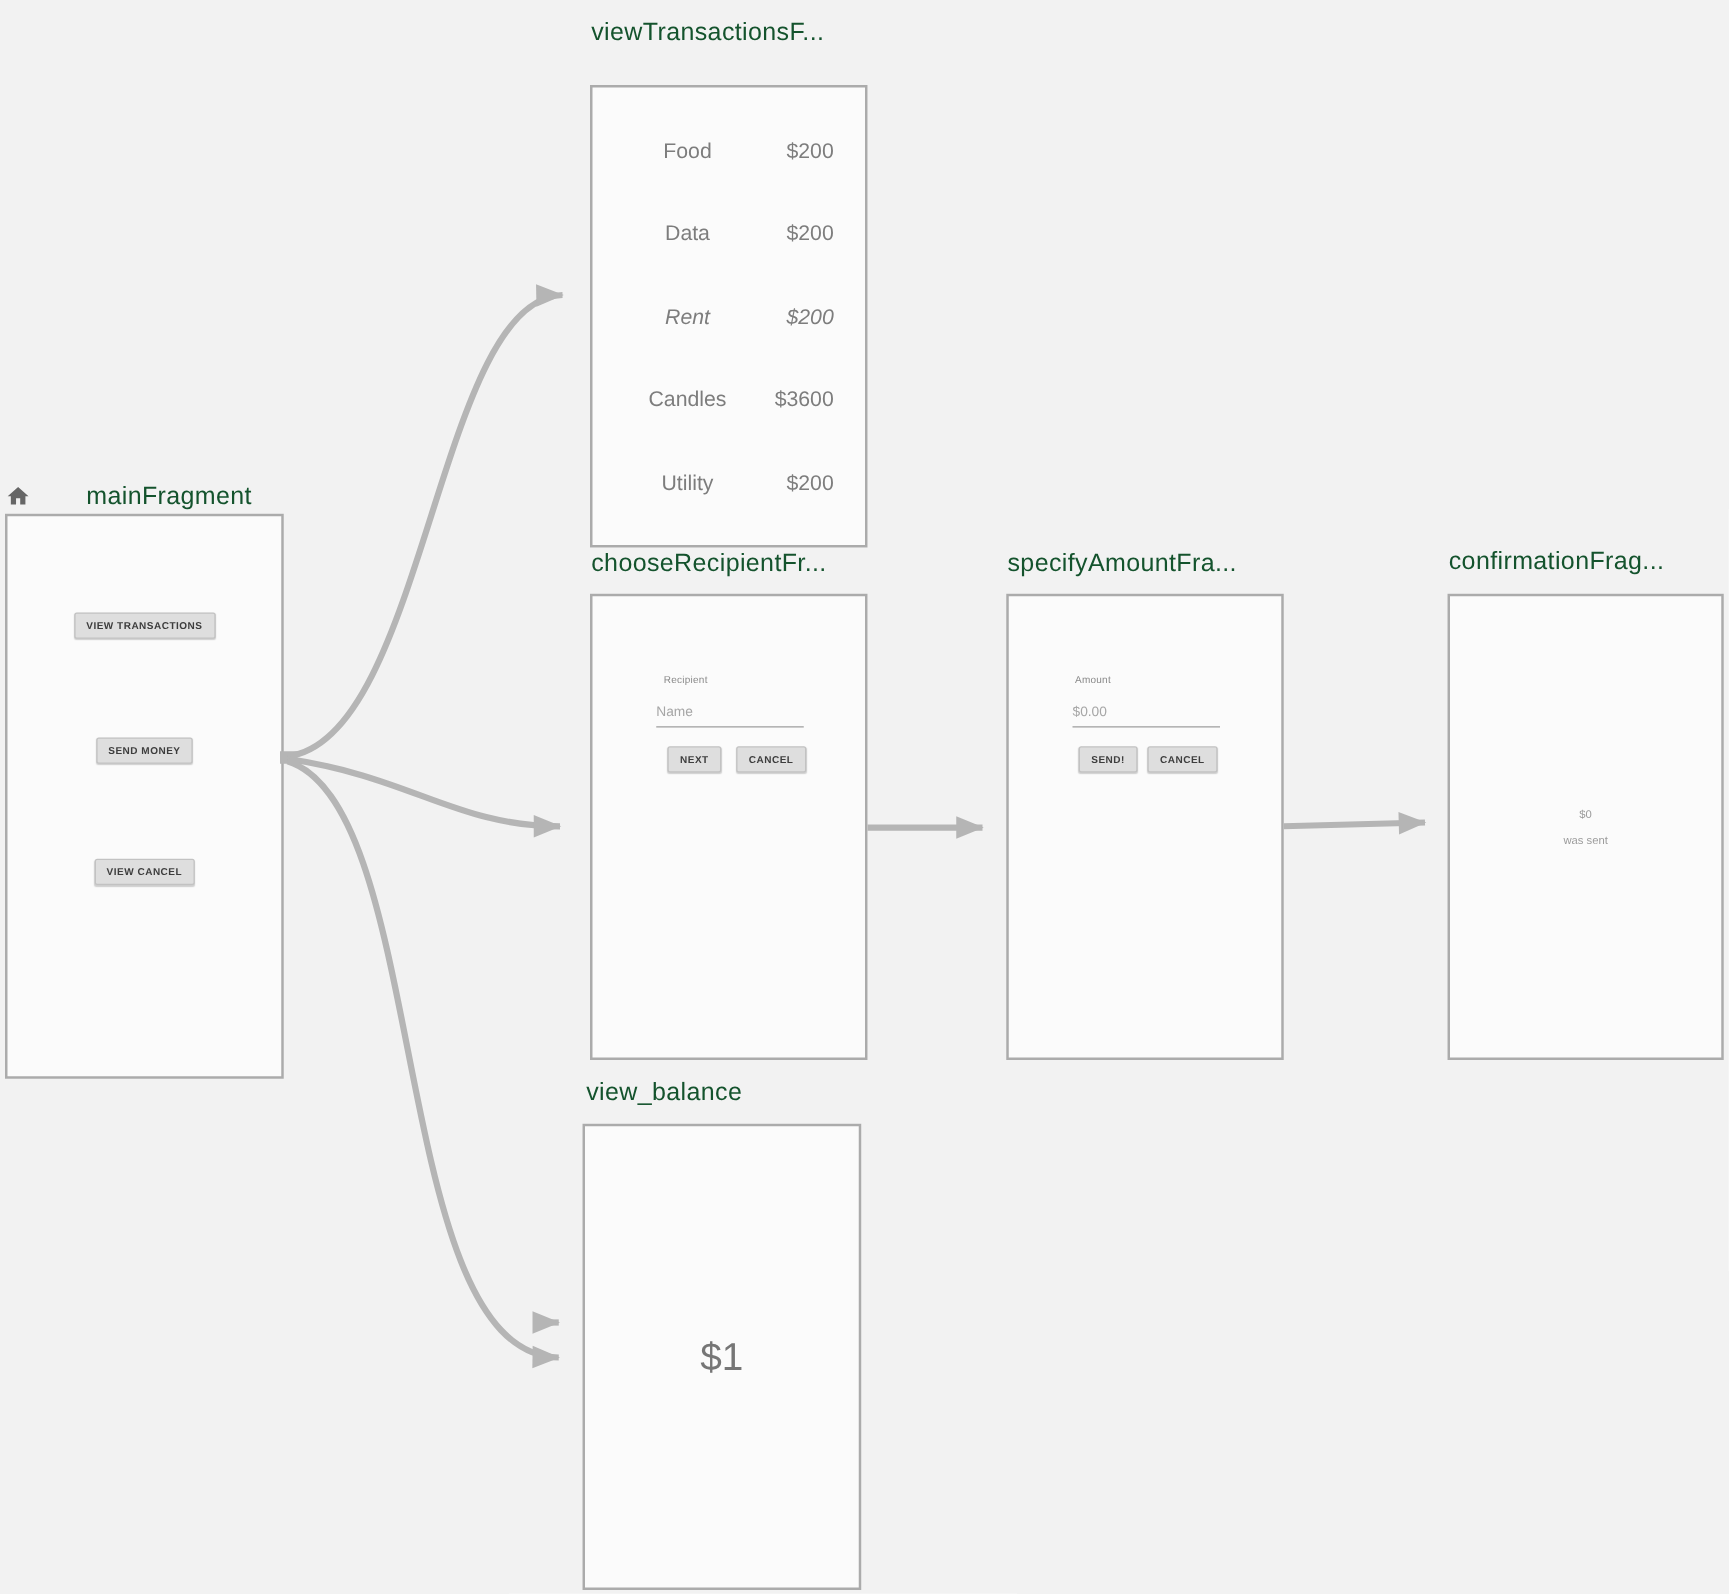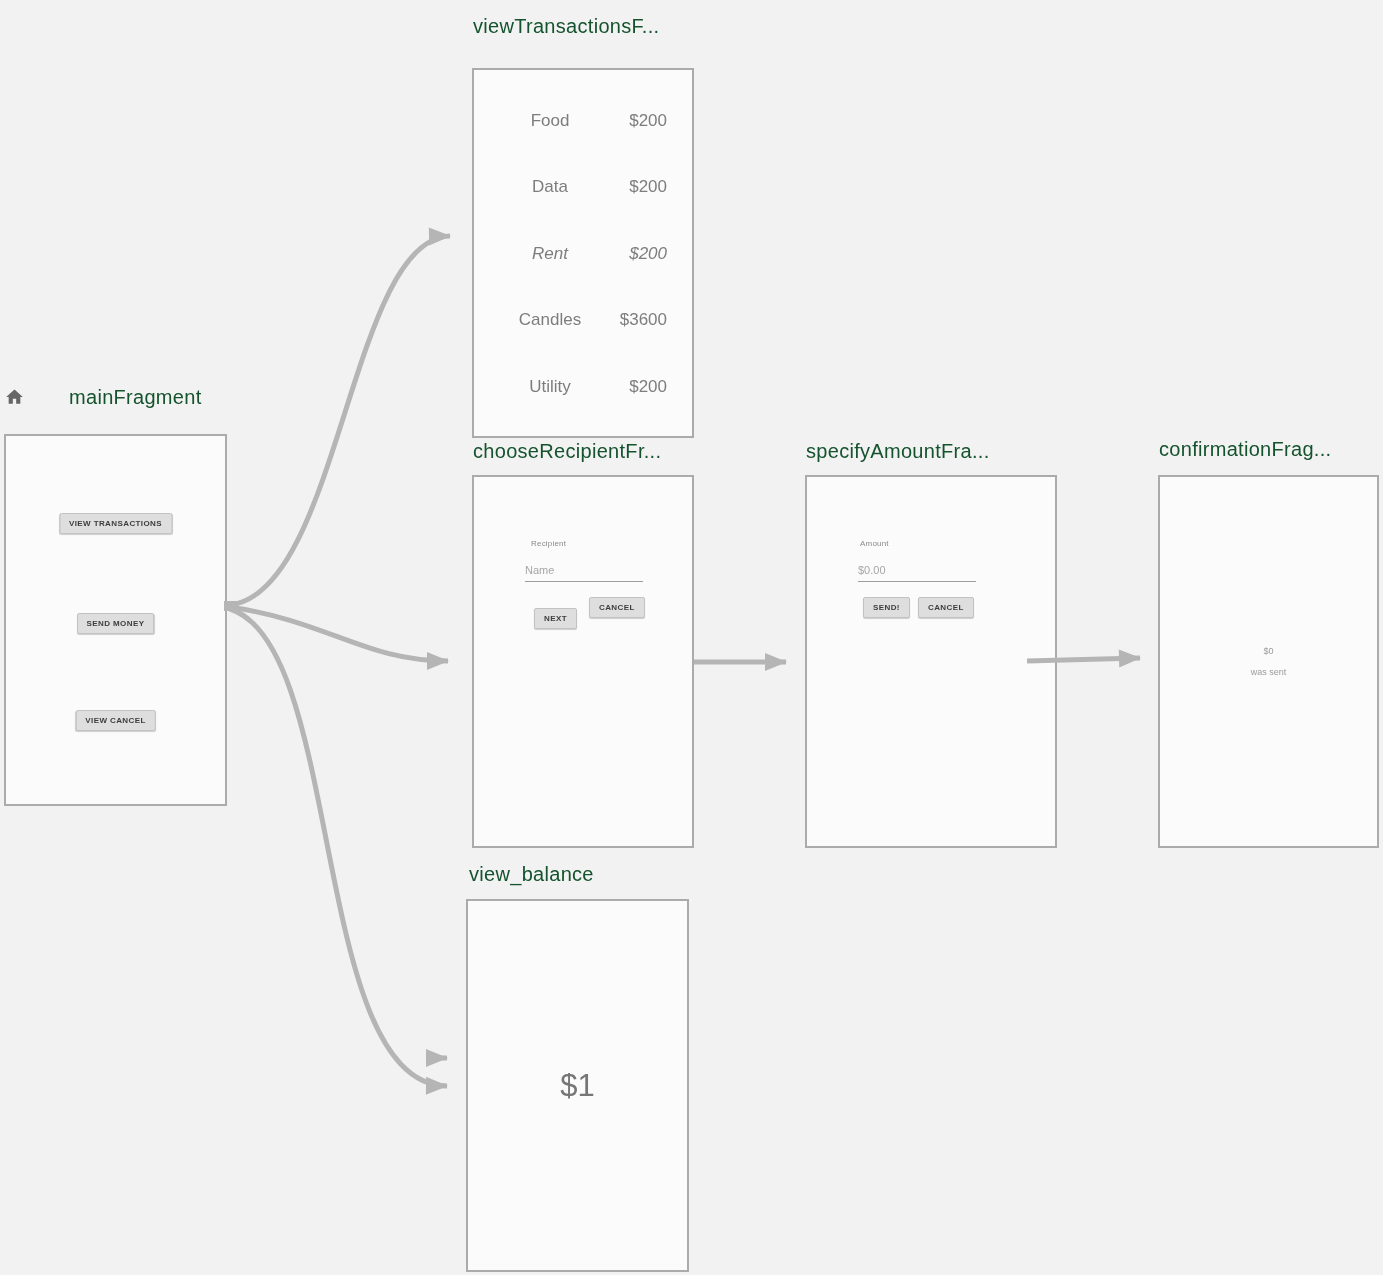--- a/index.html
+++ b/index.html
@@ -61,21 +61,21 @@
 <div class="canvas">
 
   <div class="frag-title" style="left:4px;top:384px;gap:44px;">
     <span style="display:inline-flex;">
       <svg width="21" height="20" viewBox="0 0 24 24">
           <path d="M10 20v-6h4v6h5v-8h3L12 3 2 12h3v8z" fill="#666"></path>
         </svg>
     </span>
     <span>mainFragment</span>
   </div>
-  <div class="card" style="left:4px;top:434px;width:223px;height:372px;">
+  <div class="card" style="left:4px;top:411px;width:223px;height:452px;">
     <div class="abtn center-x" style="top:77px;">VIEW TRANSACTIONS</div>
     <div class="abtn center-x" style="top:177px;">SEND MONEY</div>
     <div class="abtn center-x" style="top:274px;">VIEW CANCEL</div>
   </div>
 
   <div class="frag-title" style="left:473px;top:13px;">
     <span>viewTransactionsF...</span>
   </div>
   <div class="card" style="left:472px;top:68px;width:222px;height:370px;">
     <div class="tx-row" style="top:41px;">
@@ -100,28 +100,28 @@
     </div>
   </div>
 
   <div class="frag-title" style="left:473px;top:438px;">
     <span>chooseRecipientFr...</span>
   </div>
   <div class="card" style="left:472px;top:475px;width:222px;height:373px;">
     <span class="field-label" style="left:57px;top:62px;">Recipient</span>
     <span class="field-input" style="left:51px;top:87px;">Name</span>
     <div class="field-underline" style="left:51px;top:104px;width:118px;"></div>
-    <div class="abtn" style="left:60px;top:120px;margin-top:11px;">NEXT</div>
+    <div class="abtn" style="left:60px;top:120px;">NEXT</div>
     <div class="abtn" style="left:115px;top:120px;">CANCEL</div>
   </div>
 
   <div class="frag-title" style="left:806px;top:438px;">
     <span>specifyAmountFra...</span>
   </div>
-  <div class="card" style="left:805px;top:475px;width:252px;height:373px;">
+  <div class="card" style="left:805px;top:475px;width:222px;height:373px;">
     <span class="field-label" style="left:53px;top:62px;">Amount</span>
     <span class="field-input" style="left:51px;top:87px;">$0.00</span>
     <div class="field-underline" style="left:51px;top:104px;width:118px;"></div>
     <div class="abtn" style="left:56px;top:120px;">SEND!</div>
     <div class="abtn" style="left:111px;top:120px;">CANCEL</div>
   </div>
 
   <div class="frag-title" style="left:1159px;top:436px;">
     <span>confirmationFrag...</span>
   </div>

